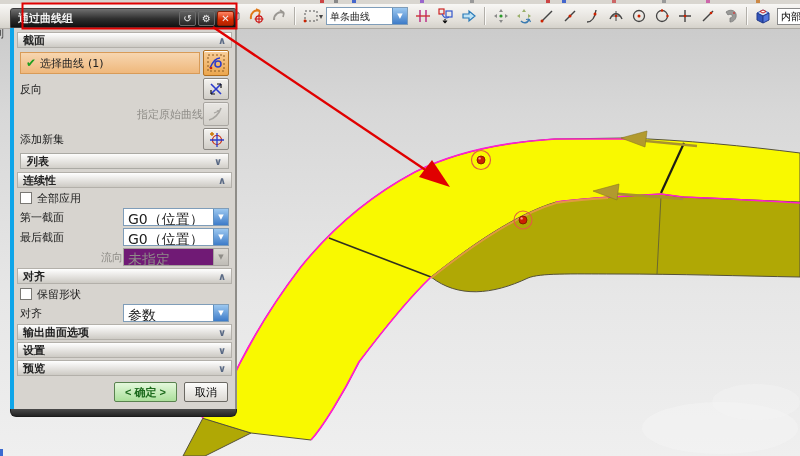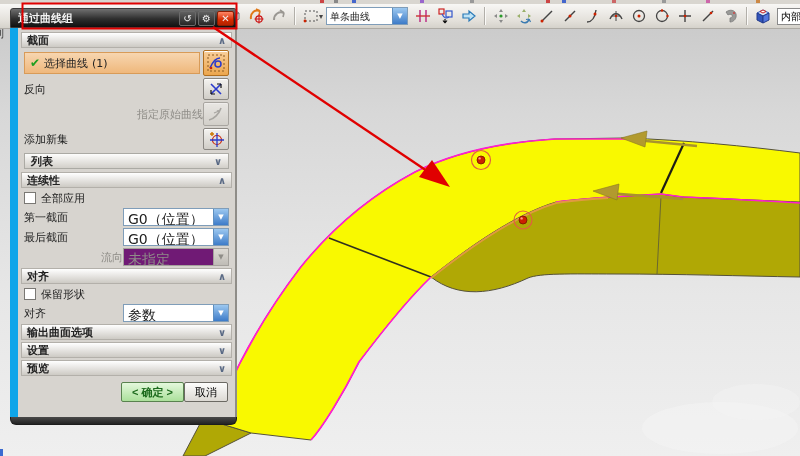--- a/index.html
+++ b/index.html
@@ -23,42 +23,42 @@
   .dd-btn { width:15px; background:linear-gradient(#9cc8f0,#3d7bc8); border-left:1px solid #5e8fc0; color:#fff; font-size:7px; display:flex; align-items:center; justify-content:center; }
   .tb-caret { font-size:8px; color:#444; margin-left:-3px; }
   .tb-field { width:52px; height:17px; border:1px solid #8a8a8a; background:#fff; padding:1px 3px 0; font-size:10px; margin-left:3px; flex:0 0 auto; }
 
   
   .dialog { position:absolute; left:10px; top:8px; width:227px; z-index:20; }
   .dlg-title { height:20px; background:linear-gradient(#707070,#2e2e2e 55%,#101010); border:1px solid #3c3c3c; border-radius:3px 3px 0 0; display:flex; align-items:center; padding:0 2px 0 7px; }
   .dlg-title .ttl { flex:1; color:#f2f2f2; font-weight:bold; font-size:11px; }
   .tbtn { width:17px; height:15px; margin-left:2px; border:1px solid #6a6a6a; border-radius:2px; background:linear-gradient(#606060,#262626); color:#eee; font-size:10px; line-height:13px; text-align:center; }
   .tbtn.close { background:linear-gradient(#ff8766,#d42a00 60%,#b32300); border-color:#8f1c00; font-weight:bold; }
-  .dlg-body { background:#d7d4cf; border-left:8px solid #0ea5e9; border-right:2px solid #8f8d88; padding:2px 2px 11px; }
+  .dlg-body { background:#d7d4cf; border-left:4px solid #0ea5e9; border-right:2px solid #8f8d88; padding:2px 2px 3px; }
   .dlg-foot { height:8px; background:linear-gradient(#4a4a4a,#232323); border:1px solid #1c1c1c; border-top:none; border-radius:0 0 6px 6px; }
 
   .sec-hdr { display:flex; align-items:center; height:16px; background:linear-gradient(#ffffff,#cdcac4); border:1px solid #b3b0aa; padding:0 5px; font-weight:bold; margin:2px 1px 1px; }
   .sec-hdr .sp { flex:1; }
   .arrow { color:#5a6a85; font-size:10px; font-weight:bold; }
 
   .row { display:flex; align-items:center; margin:2px 4px; }
   .row .lbl { flex:1; }
   .dim { color:#8f8d88;text-align:right; }
   .icon-btn { width:26px; height:22px; border:1px solid #8a8782; border-radius:2px; background:linear-gradient(#f4f3f0,#d0cdc7); box-shadow:inset 0 1px 0 #fff; display:flex; align-items:center; justify-content:center; flex:0 0 auto; }
   .icon-btn.active { height:26px; background:linear-gradient(#f8cf9b,#eca64d); border-color:#b06f20; }
   .sel-bar { flex:1; height:22px; display:flex; align-items:center; background:linear-gradient(#f7d6b0,#efb87c); border:1px solid #d89b58; padding:0 5px; margin-right:3px; }
   .chk-mark { color:#1f9e1f; font-size:12px; margin-right:4px; }
   .checkbox { width:12px; height:12px; background:#fff; border:1px solid #7a7874; margin-right:5px; flex:0 0 auto; }
   .dd { width:106px; height:18px; display:flex; border:1px solid #7f9db9; background:#fff; flex:0 0 auto; }
   .dd .val { flex:1; padding:2px 4px 0; font-size:14px; white-space:nowrap; overflow:hidden; }
   .dd.disabled { border-color:#a5a29d; background:#701a75; }
   .dd.disabled .val { color:#8f8d88; }
   .dd.disabled .dd-btn { background:linear-gradient(#dddad4,#bfbcb6); border-left-color:#a5a29d; color:#8f8d88; }
   .list-bar { display:flex; align-items:center; height:16px; background:linear-gradient(#fdfdfc,#d2cfc9); border:1px solid #abaaa4; padding:0 6px; font-weight:bold; margin:3px 4px; }
-  .btn-row { display:flex; justify-content:flex-end; align-items:center; margin:6px 5px 4px; }
+  .btn-row { display:flex; justify-content:flex-end; align-items:center; margin:6px 5px 4px; gap:7px; }
   .btn { height:20px; border:1px solid #6b6963; border-radius:2px; padding:0 10px; font-size:11px; line-height:18px; background:linear-gradient(#fdfdfc,#dcd9d3); }
   .btn.ok { background:linear-gradient(#e4f8dc,#abe09b); border-color:#59824f; color:#1d6b1d; font-weight:bold; }
 
   
   .edge-frag { position:absolute; left:-7px; color:#3a3a3a; font-size:11px; z-index:4; }
 
   
   .annot { position:absolute; inset:0; z-index:30; pointer-events:none; }
 </style>
 </head>

